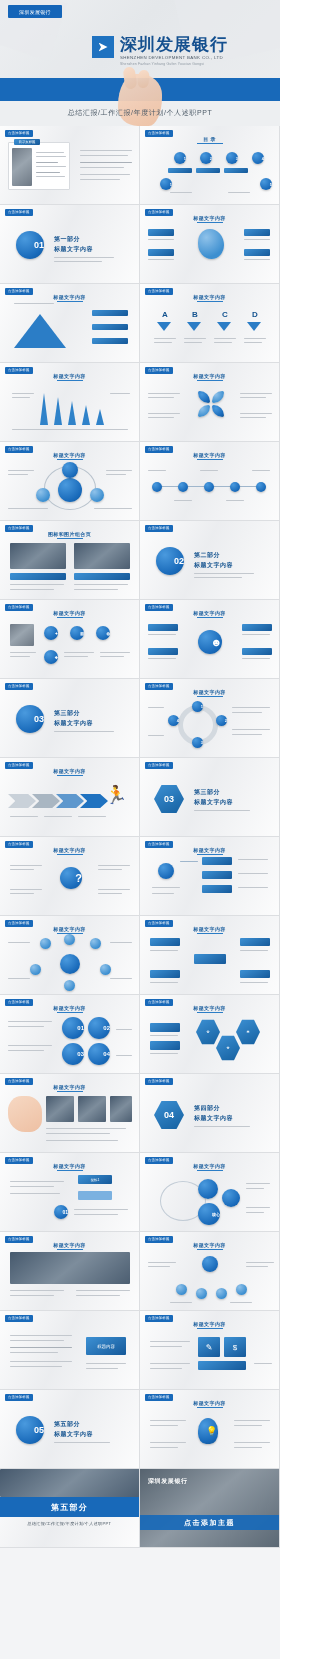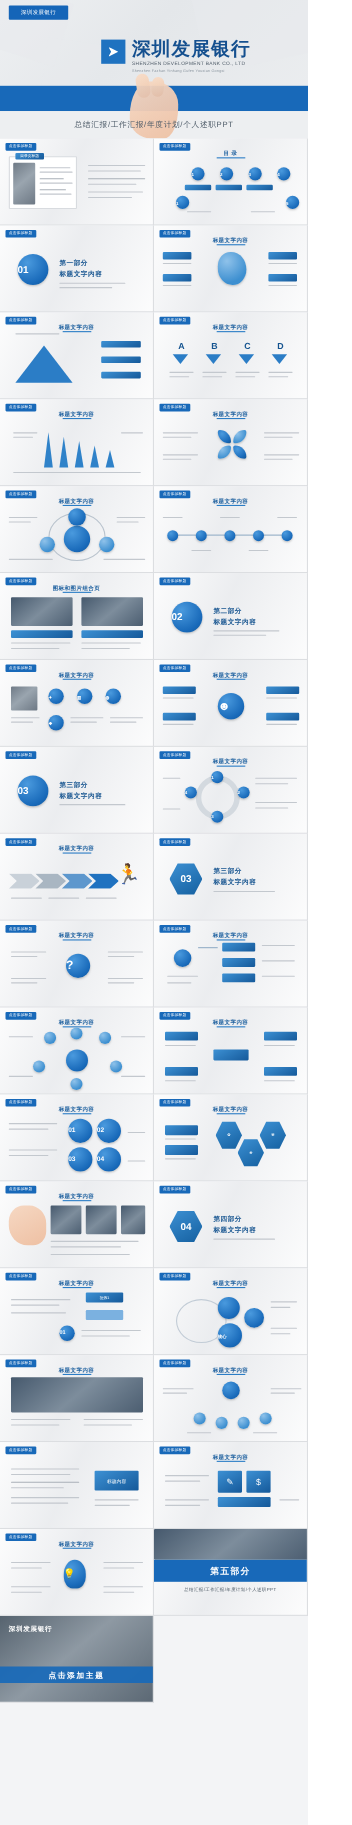--- a/index.html
+++ b/index.html
@@ -184,21 +184,21 @@
     margin-left: -13px;
     background: #2b7dc6;
   }
 
   
   .circ {
     position: absolute;
     border-radius: 50%;
     background: radial-gradient(circle at 32% 28%, #4a9ade, #1869b9 70%, #14538f);
     color: #fff;
-    display: flex; align-items: center; justify-content: flex-start;
+    display: flex; align-items: center; justify-content: flex-end;
     font-size: 4px;
     font-weight: bold;
     box-shadow: 0 1px 2px rgba(0,0,0,.22);
   }
   .circ.lite {
     background: radial-gradient(circle at 32% 28%, #8fc2ea, #3d8fd0 70%);
   }
   .hex {
     position: absolute;
     background: linear-gradient(150deg,#3d91d4,#145f9f);
@@ -841,20 +841,30 @@
       <div class="bluebox" style="left:58px;top:26px;width:22px;height:20px;font-size:8px;">✎</div>
       <div class="bluebox" style="left:84px;top:26px;width:22px;height:20px;font-size:8px;">$</div>
       <div class="bluebox" style="left:58px;top:50px;width:48px;height:9px;"></div>
       <div class="txtline" style="left:10px;top:30px;width:40px;"></div>
       <div class="txtline" style="left:10px;top:35px;width:32px;"></div>
       <div class="txtline" style="left:10px;top:52px;width:40px;"></div>
       <div class="txtline" style="left:10px;top:57px;width:32px;"></div>
       <div class="txtline" style="left:114px;top:52px;width:18px;"></div>
     </div>
 
+    <div class="slide">
+      <div class="bgpoly"></div>
+      <div class="tag">点击添加标题</div>
+      <div class="circ" style="left:16px;top:26px;width:28px;height:28px;">
+        <span class="sectnum" style="position:static;">05</span>
+      </div>
+      <div class="sect-title" style="left:54px;top:30px;">第五部分</div>
+      <div class="sect-title" style="left:54px;top:40px;">标题文字内容</div>
+      <div class="txtline" style="left:54px;top:52px;width:56px;"></div>
+    </div>
 
     <div class="slide">
       <div class="bgpoly"></div>
       <div class="tag">点击添加标题</div>
       <div class="stitle">标题文字内容</div>
       <div class="sunder"></div>
       <div class="circ" style="left:58px;top:28px;width:20px;height:26px;border-radius:50% 50% 40% 40%;font-size:9px;">💡</div>
       <div class="txtline" style="left:10px;top:30px;width:36px;"></div>
       <div class="txtline" style="left:10px;top:35px;width:28px;"></div>
       <div class="txtline" style="left:10px;top:52px;width:36px;"></div>

